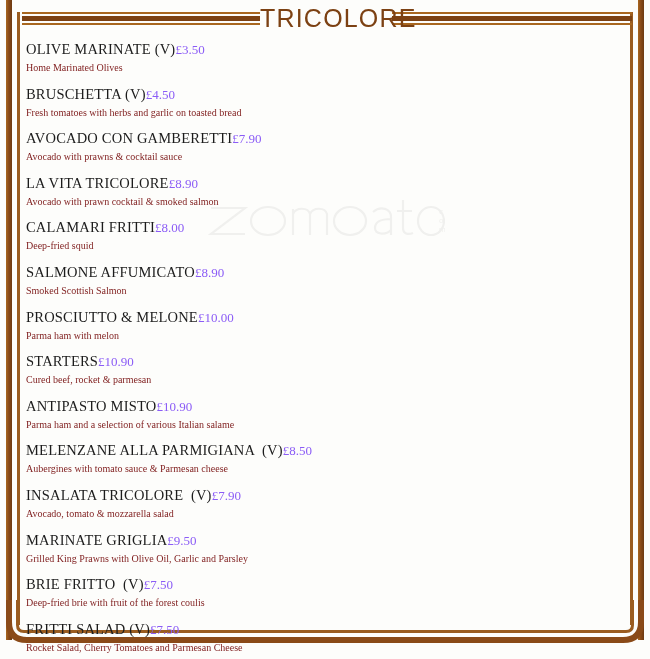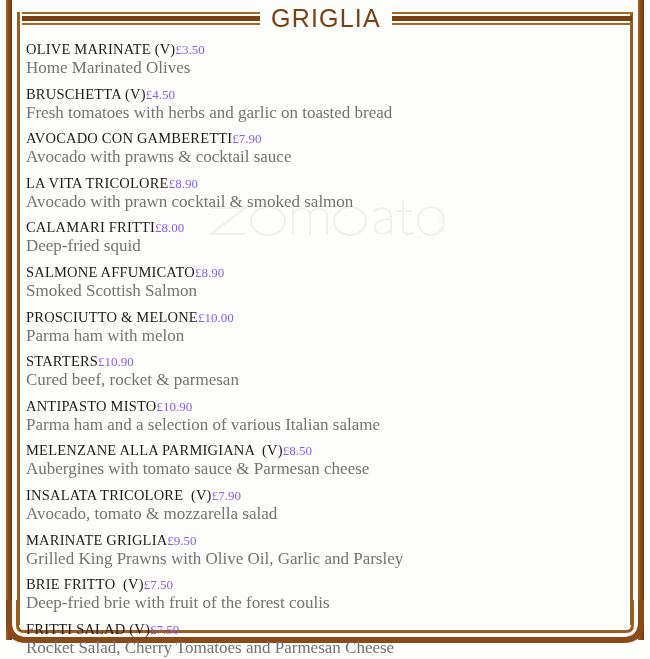--- a/index.html
+++ b/index.html
@@ -124,22 +124,22 @@
   }
   .item-price {
     font-size: 13px;
     color: #8b5cf6;
     line-height: 18px;
     text-align: right;
     white-space: nowrap;
     flex: none;
   }
   .item-desc {
-    font-size: 17px;
-    color: #737373;
+    font-size: 10px;
+    color: #7f1d1d;
     line-height: 17px;
     margin-top: 0px;
   }
 </style>
 </head>
 <body>
 
 <div id="menu-card">
 
   <div class="rail rail-left"></div>
@@ -150,21 +150,21 @@
   <div class="rule-group rule-left">
     <div class="ln ln1"></div>
       <div class="ln ln2"></div>
       <div class="ln ln3"></div>
   </div>
   <div class="rule-group rule-right">
     <div class="ln ln1"></div>
       <div class="ln ln2"></div>
       <div class="ln ln3"></div>
   </div>
-  <div id="starters-title">GRIGLIA</div>
+  <div id="starters-title">TRICOLORE</div>
 
   <div id="watermark">
     <svg width="240" height="58" viewBox="0 0 240 58" xmlns="http://www.w3.org/2000/svg">
       <g fill="none" stroke="#f0f0ee" stroke-width="2.2">
         <path d="M6 16 L40 16 L6 42 L40 42"></path>
         <ellipse cx="63" cy="29" rx="17" ry="14"></ellipse>
         <path d="M88 43 L88 17 M88 22 C91 15 103 15 105 22 L105 43 M105 22 C108 15 120 15 122 22 L122 43"></path>
         <ellipse cx="145" cy="29" rx="16" ry="14"></ellipse>
         <path d="M168 20 C176 13 186 17 186 25 L186 43 M186 27 C178 27 170 29 170 36 C170 42 180 44 186 38"></path>
         <path d="M198 8 L198 36 C198 42 203 43 208 41 M192 19 L207 19"></path>

